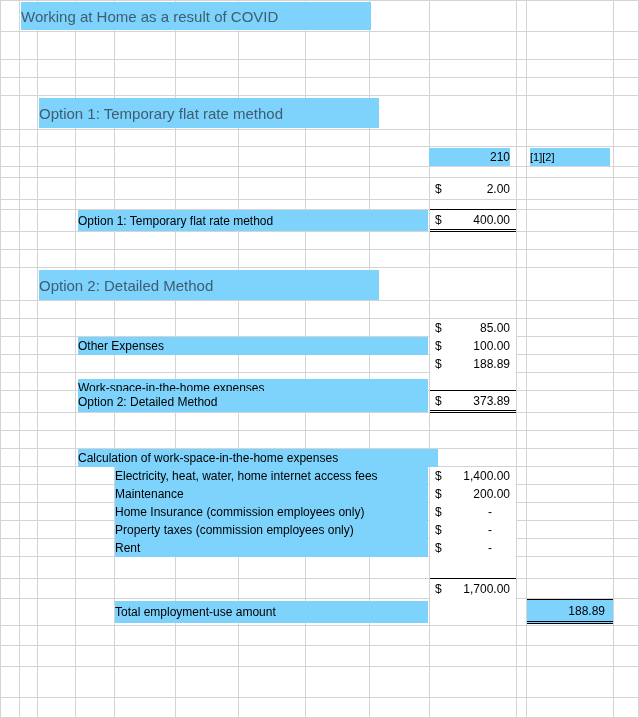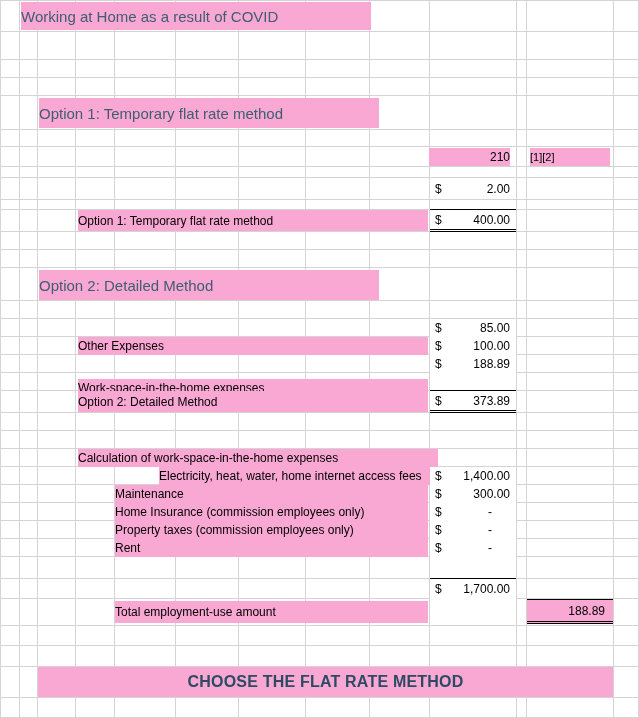--- a/index.html
+++ b/index.html
@@ -21,21 +21,21 @@
   
   .cell{
     position:absolute;
     box-sizing:border-box;
     display:flex;
     align-items:center;
     white-space:nowrap;
     color:#000000;
     font-size:12px;
     line-height:1;
-    background:#f9a8d4;
+    background:#7dd3fc;
   }
   .cell.r{justify-content:flex-end;}
   .cell.c{justify-content:center;}
 
   
   .title{
     color:#3f5d72;
     font-size:15px;
     font-weight:400;
   }
@@ -169,30 +169,30 @@
   </div>
 
   <div class="cell" style="left:78px;top:391px;width:350px;height:21px;">Option 2: Detailed Method</div>
   <div class="money bt dbl" style="left:430px;top:390px;width:86px;height:23px;">
     <span class="sym">$</span>
     <span class="num">373.89</span>
   </div>
 
   <div class="cell" style="left:78px;top:449px;width:360px;height:18px;">Calculation of work-space-in-the-home expenses</div>
 
-  <div class="cell" style="left:115px;top:467px;width:313px;height:18px;margin-left:44px;">Electricity, heat, water, home internet access fees</div>
+  <div class="cell" style="left:115px;top:467px;width:313px;height:18px;">Electricity, heat, water, home internet access fees</div>
   <div class="money" style="left:430px;top:467px;width:86px;height:18px;">
     <span class="sym">$</span>
     <span class="num">1,400.00</span>
   </div>
 
   <div class="cell" style="left:115px;top:485px;width:313px;height:18px;">Maintenance</div>
   <div class="money" style="left:430px;top:485px;width:86px;height:18px;">
     <span class="sym">$</span>
-    <span class="num">300.00</span>
+    <span class="num">200.00</span>
   </div>
 
   <div class="cell" style="left:115px;top:503px;width:313px;height:18px;">Home Insurance (commission employees only)</div>
   <div class="money" style="left:430px;top:503px;width:86px;height:18px;">
     <span class="sym">$</span>
     <span class="num" style="padding-right:18px;">-</span>
   </div>
 
   <div class="cell" style="left:115px;top:521px;width:313px;height:18px;">Property taxes (commission employees only)</div>
   <div class="money" style="left:430px;top:521px;width:86px;height:18px;">
@@ -207,15 +207,14 @@
   </div>
 
   <div class="money bt" style="left:430px;top:578px;width:86px;height:21px;">
     <span class="sym">$</span>
     <span class="num">1,700.00</span>
   </div>
 
   <div class="cell" style="left:115px;top:601px;width:313px;height:22px;">Total employment-use amount</div>
   <div class="cell r bt dbl" style="left:527px;top:599px;width:86px;height:25px;padding-right:8px;">188.89</div>
 
-  <div class="cell c footer-banner" style="left:38px;top:667px;width:575px;height:30px;">CHOOSE THE FLAT RATE METHOD</div>
 
 </div>
 
 </body></html>

